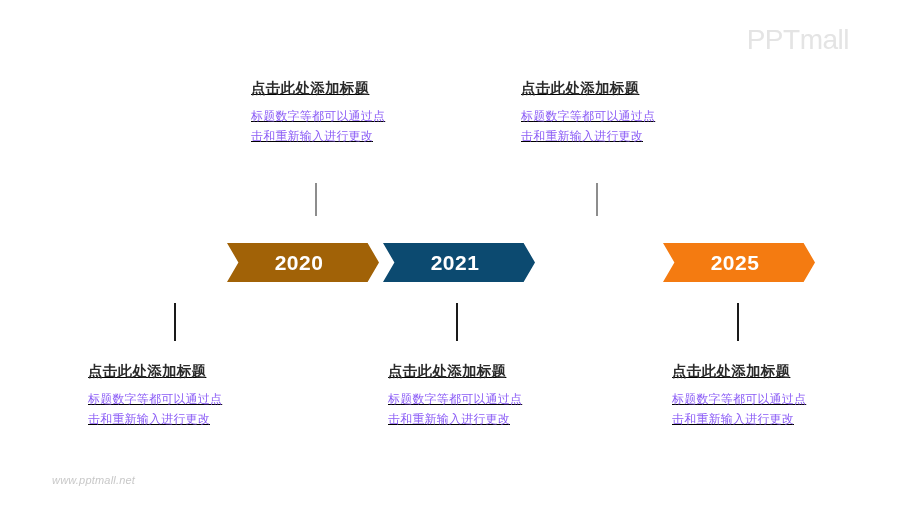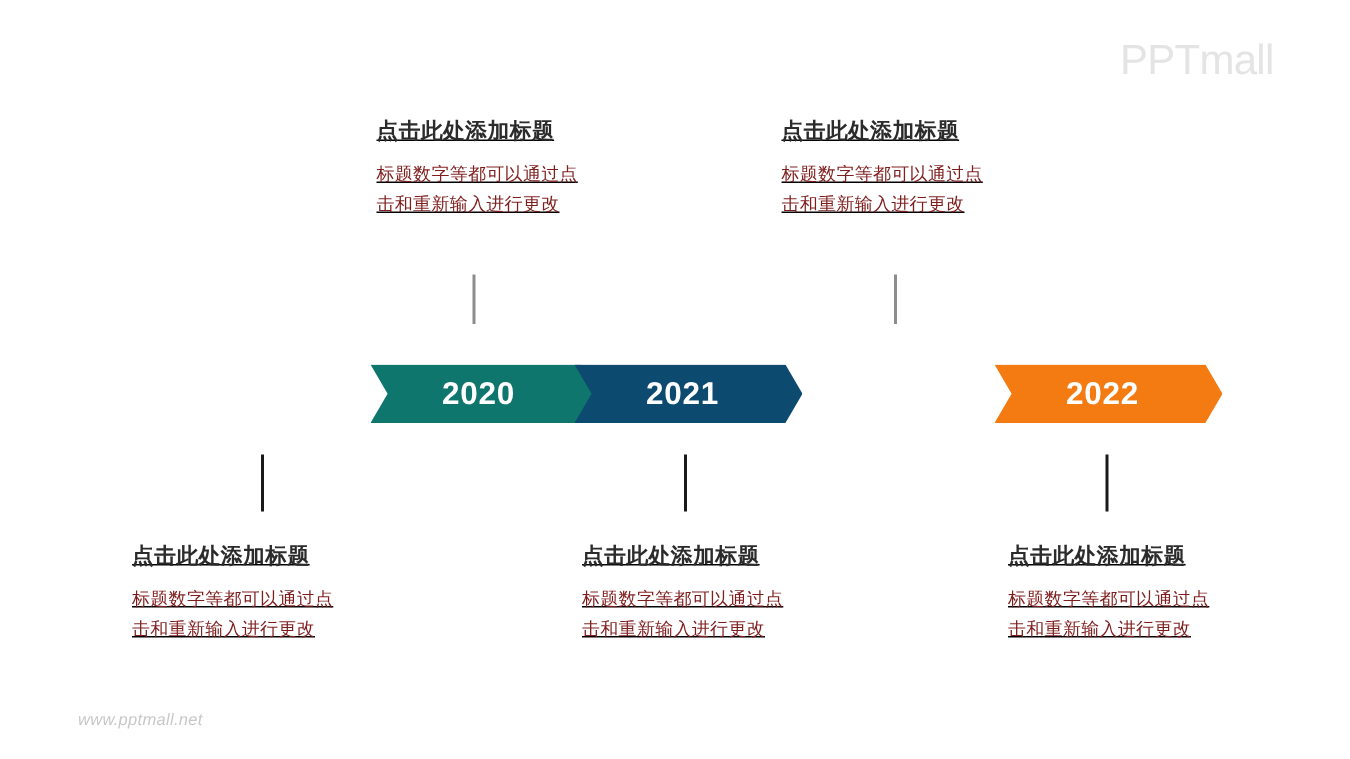--- a/index.html
+++ b/index.html
@@ -88,21 +88,21 @@
   .block .title {
     font-size: 14.5px;
     font-weight: 700;
     color: #2b2b2b;
     line-height: 1.35;
     margin: 0 0 7px 0;
     letter-spacing: .3px;
   }
   .block .desc {
     font-size: 12px;
-    color: #7f1d1d;
+    color: #8b5cf6;
     line-height: 1.72;
     margin: 0;
     letter-spacing: .2px;
   }
 </style>
 </head>
 <body>
 
 <div class="logo" style="color: rgb(228, 228, 228);">
   <span>PPT</span><span class="lower">mall</span>
@@ -117,28 +117,28 @@
 <div class="block" style="left:521px; top:79px;">
   <p class="title">点击此处添加标题</p>
   <p class="desc">标题数字等都可以通过点</p>
   <p class="desc">击和重新输入进行更改</p>
 </div>
 
 <div class="connector up" style="left:315px; top:183px; height:33px;"></div>
 <div class="connector up" style="left:596px; top:183px; height:33px;"></div>
 
 <div class="timeline">
-  <div class="seg" style="left: 144px; width: 152px; background: #0f766e;">
+  <div class="seg" style="left: 124px; width: 152px; background: #a16207;">
     <span class="yr">2020</span>
   </div>
   <div class="seg" style="left: 280px; width: 152px; background: rgb(12, 74, 112);">
     <span class="yr">2021</span>
   </div>
   <div class="seg" style="left: 560px; width: 152px; background: rgb(244, 123, 17);">
-    <span class="yr">2022</span>
+    <span class="yr">2025</span>
   </div>
 </div>
 
 <div class="connector down" style="left:174px; top:303px; height:38px;"></div>
 <div class="connector down" style="left:456px; top:303px; height:38px;"></div>
 <div class="connector down" style="left:737px; top:303px; height:38px;"></div>
 
 <div class="block" style="left:88px; top:362px;">
   <p class="title">点击此处添加标题</p>
   <p class="desc">标题数字等都可以通过点</p>

